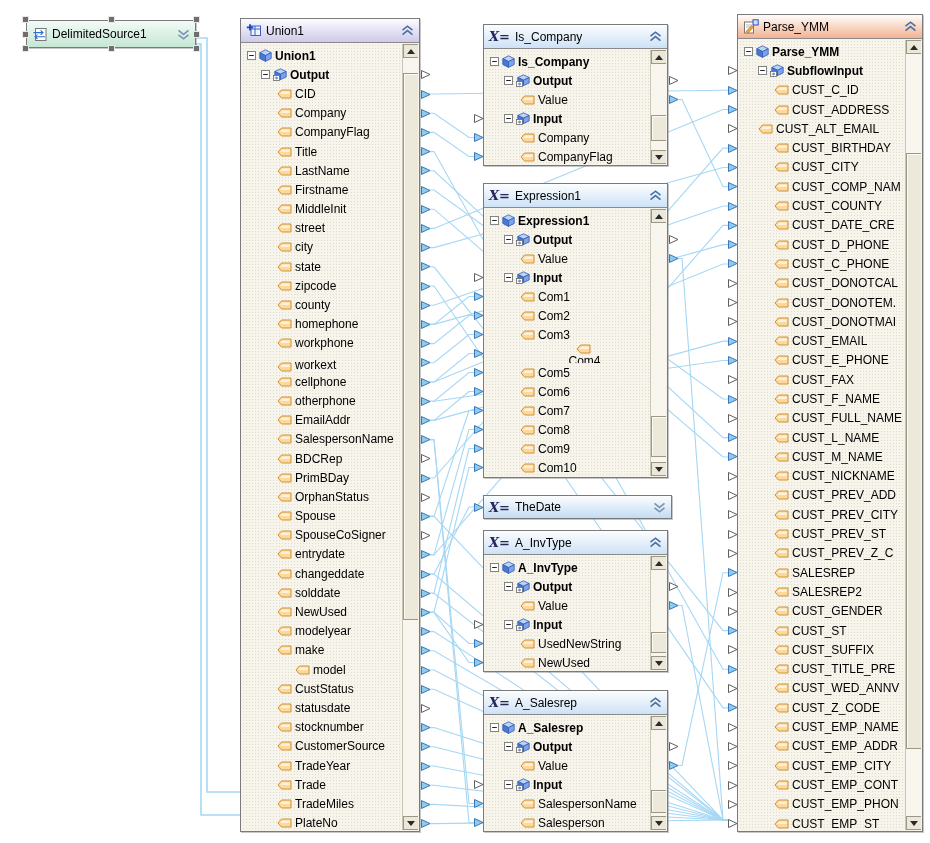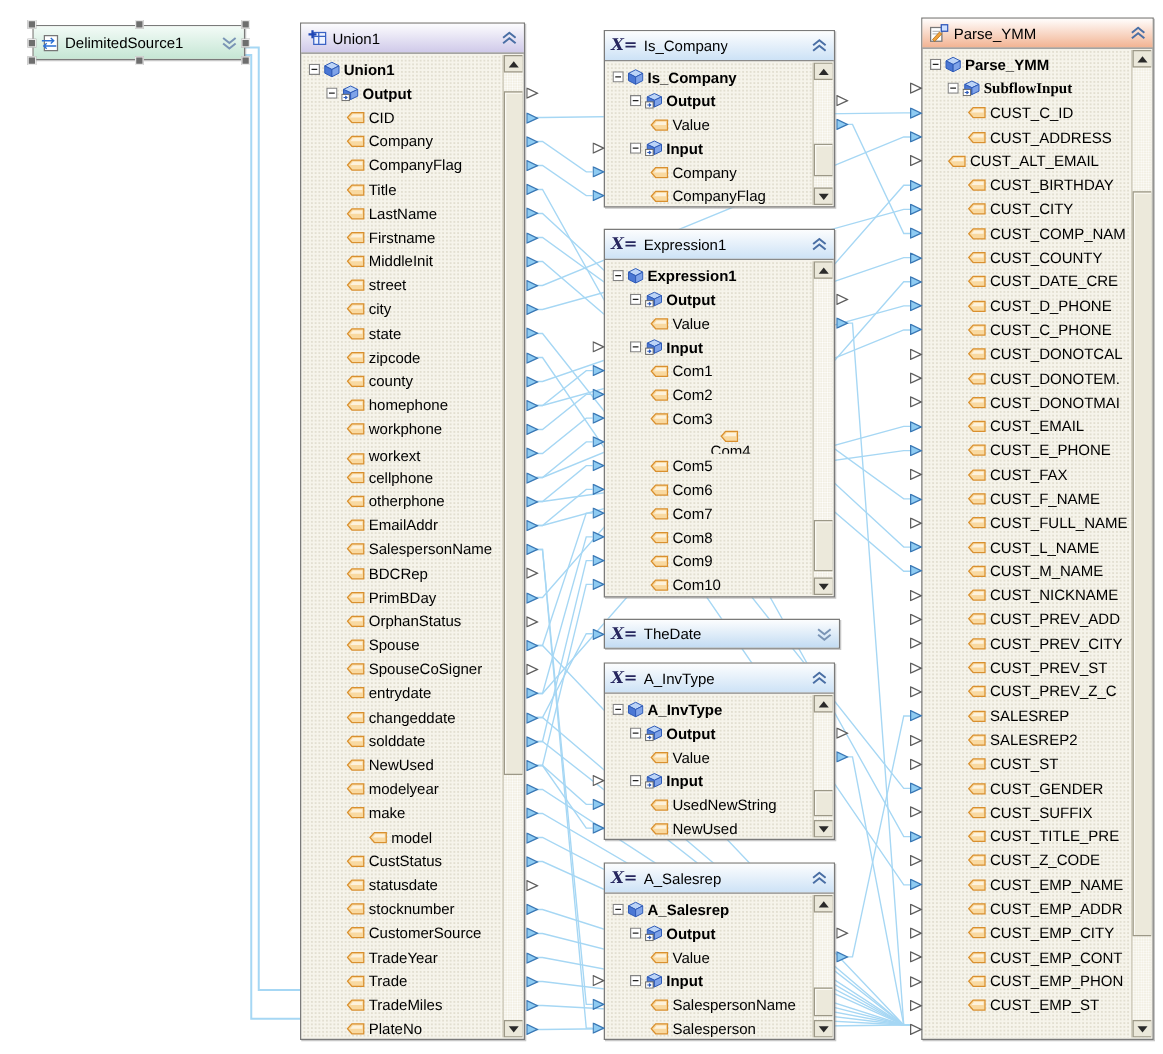--- a/index.html
+++ b/index.html
@@ -1273,21 +1273,21 @@
             </span>
             <span class="ric">
               <svg width="13" height="13" viewBox="0 0 13 13">
                 <polygon points="6.5,0.8 12.2,3.7 6.5,6.6 0.8,3.7" fill="#bcd4f7" stroke="#2f5bb7" stroke-width="0.8"></polygon>
                 <polygon points="0.8,3.7 6.5,6.6 6.5,12.4 0.8,9.5" fill="#4a77d4" stroke="#2f5bb7" stroke-width="0.8"></polygon>
                 <polygon points="12.2,3.7 6.5,6.6 6.5,12.4 12.2,9.5" fill="#7fa3e8" stroke="#2f5bb7" stroke-width="0.8"></polygon>
               </svg>
             </span>
             <span>Parse_YMM</span>
           </div>
-          <div class="row b" style="height: 19.3px; padding-left: 19px; font-family: Liberation Serif, serif;">
+          <div class="row b" style="height: 19.3px; padding-left: 19px;">
             <span class="exp">
               <svg width="9" height="9" viewBox="0 0 9 9">
                 <rect x="0.5" y="0.5" width="8" height="8" fill="#ffffff" stroke="#848484"></rect>
                 <line x1="2.2" y1="4.5" x2="6.8" y2="4.5" stroke="#222222"></line>
               </svg>
             </span>
             <span class="ric">
               <svg width="14" height="13" viewBox="0 0 14 13">
                 <polygon points="7.5,0.8 13.2,3.5 7.5,6.2 1.8,3.5" fill="#bcd4f7" stroke="#2f5bb7" stroke-width="0.8"></polygon>
                 <polygon points="1.8,3.5 7.5,6.2 7.5,11.6 1.8,8.9" fill="#4a77d4" stroke="#2f5bb7" stroke-width="0.8"></polygon>
@@ -1541,48 +1541,57 @@
             </span>
             <span>SALESREP2</span>
           </div>
           <div class="row" style="height: 19.3px; padding-left: 35px;">
             <span class="ric">
               <svg width="15" height="10" viewBox="0 0 15 10">
                 <polygon points="1,5 4.5,1 14,1 14,9 4.5,9" fill="#f9d9a0" stroke="#d9902f" stroke-width="1"></polygon>
                 <polygon points="3.2,5 5.3,2.4 12.8,2.4 12.8,5" fill="#fdf2dc"></polygon>
               </svg>
             </span>
+            <span>CUST_GENDER</span>
+          </div>
+          <div class="row" style="height: 19.3px; padding-left: 35px;">
+            <span class="ric">
+              <svg width="15" height="10" viewBox="0 0 15 10">
+                <polygon points="1,5 4.5,1 14,1 14,9 4.5,9" fill="#f9d9a0" stroke="#d9902f" stroke-width="1"></polygon>
+                <polygon points="3.2,5 5.3,2.4 12.8,2.4 12.8,5" fill="#fdf2dc"></polygon>
+              </svg>
+            </span>
             <span>CUST_ST</span>
           </div>
           <div class="row" style="height: 19.3px; padding-left: 35px;">
             <span class="ric">
               <svg width="15" height="10" viewBox="0 0 15 10">
                 <polygon points="1,5 4.5,1 14,1 14,9 4.5,9" fill="#f9d9a0" stroke="#d9902f" stroke-width="1"></polygon>
                 <polygon points="3.2,5 5.3,2.4 12.8,2.4 12.8,5" fill="#fdf2dc"></polygon>
               </svg>
             </span>
-            <span>CUST_GENDER</span>
-          </div>
-          <div class="row" style="height: 19.3px; padding-left: 35px;">
-            <span class="ric">
-              <svg width="15" height="10" viewBox="0 0 15 10">
-                <polygon points="1,5 4.5,1 14,1 14,9 4.5,9" fill="#f9d9a0" stroke="#d9902f" stroke-width="1"></polygon>
-                <polygon points="3.2,5 5.3,2.4 12.8,2.4 12.8,5" fill="#fdf2dc"></polygon>
-              </svg>
-            </span>
             <span>CUST_SUFFIX</span>
           </div>
           <div class="row" style="height: 19.3px; padding-left: 35px;">
             <span class="ric">
               <svg width="15" height="10" viewBox="0 0 15 10">
                 <polygon points="1,5 4.5,1 14,1 14,9 4.5,9" fill="#f9d9a0" stroke="#d9902f" stroke-width="1"></polygon>
                 <polygon points="3.2,5 5.3,2.4 12.8,2.4 12.8,5" fill="#fdf2dc"></polygon>
               </svg>
             </span>
             <span>CUST_TITLE_PRE</span>
+          </div>
+          <div class="row" style="height: 19.3px; padding-left: 35px;">
+            <span class="ric">
+              <svg width="15" height="10" viewBox="0 0 15 10">
+                <polygon points="1,5 4.5,1 14,1 14,9 4.5,9" fill="#f9d9a0" stroke="#d9902f" stroke-width="1"></polygon>
+                <polygon points="3.2,5 5.3,2.4 12.8,2.4 12.8,5" fill="#fdf2dc"></polygon>
+              </svg>
+            </span>
+            <span>CUST_WED_ANNV</span>
           </div>
           <div class="row" style="height: 19.3px; padding-left: 35px;">
             <span class="ric">
               <svg width="15" height="10" viewBox="0 0 15 10">
                 <polygon points="1,5 4.5,1 14,1 14,9 4.5,9" fill="#f9d9a0" stroke="#d9902f" stroke-width="1"></polygon>
                 <polygon points="3.2,5 5.3,2.4 12.8,2.4 12.8,5" fill="#fdf2dc"></polygon>
               </svg>
             </span>
             <span>CUST_Z_CODE</span>
           </div>

